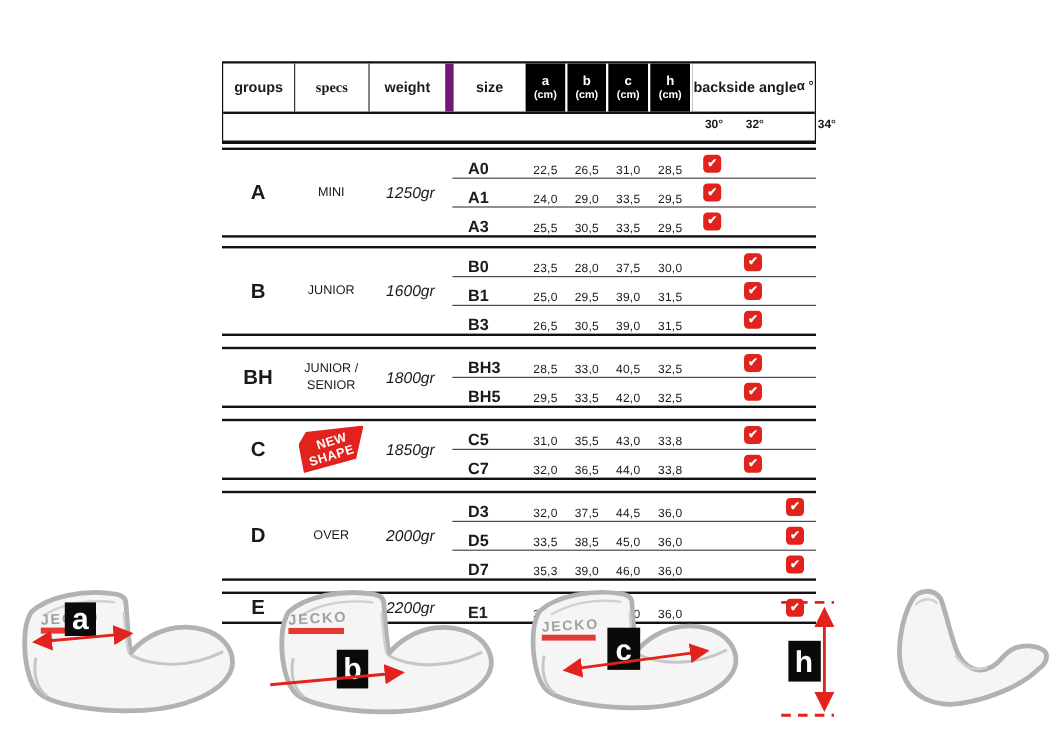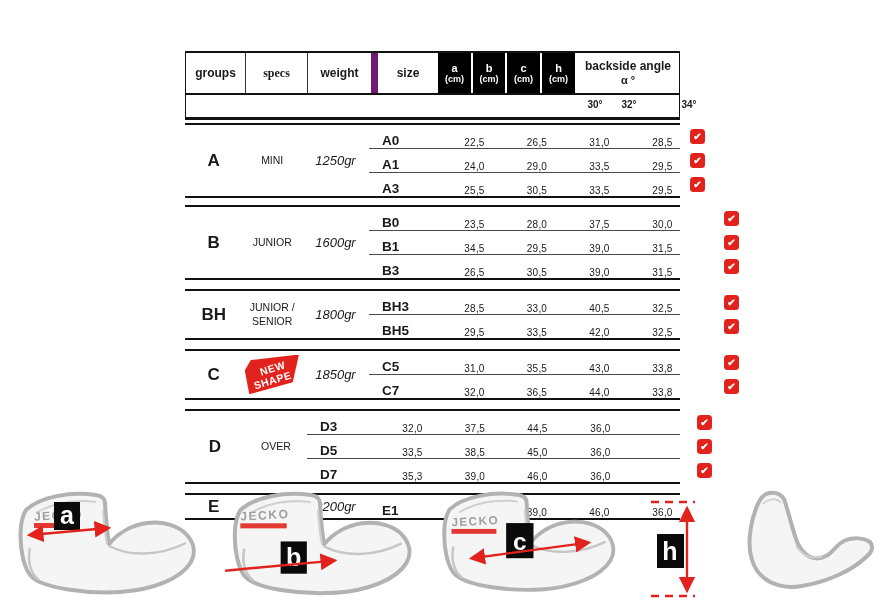--- a/index.html
+++ b/index.html
@@ -13,35 +13,35 @@
   .thead{border:1px solid var(--line);border-top-width:2px;border-bottom:3px solid var(--line);box-sizing:border-box;margin-top:48px;}
   .thr1{display:flex;height:40px;border-bottom:2px solid var(--line);}
   .hcell{display:flex;align-items:center;justify-content:center;font-weight:bold;font-size:12px;box-sizing:border-box;}
   .hc-groups{width:60px;border-right:1px solid #333;}
   .hc-specs{width:62px;border-right:1px solid #333;font-family:Liberation Serif, serif;}
   .hc-weight{width:70px;border-right:7px solid #701a75;}
   .hc-size{width:60px;}
   .hc-dim{background:#000;color:#fff;flex-direction:column;line-height:1.15;font-size:11px;border-right:2px solid #fff;}
   .hc-dim .unit{font-size:9px;}
   .w35{width:35px;} .w34{width:34px;}
-  .hc-back{flex:1;flex-direction:column;line-height:1.25;border-right:none;}
+  .hc-back{flex:1;flex-direction:row;line-height:1.25;border-right:none;}
   .hc-back .alpha{font-size:11px;}
   .thr2{position:relative;height:22px;}
   .angle-opt{position:absolute;top:4px;width:34px;text-align:center;font-size:10px;font-weight:bold;}
   .group{display:flex;border-top:2px solid var(--line);border-bottom:2px solid var(--line);margin-top:9px;}
   .group.first{margin-top:3px;}
   .group.second{margin-top:7px;}
   .gletter{width:60px;display:flex;align-items:center;justify-content:center;font-weight:bold;font-size:17px;}
   .gspecs{width:62px;display:flex;align-items:center;justify-content:center;font-size:10.5px;text-align:center;line-height:1.3;}
   .gweight{width:70px;display:flex;align-items:center;justify-content:center;font-size:13px;font-style:italic;}
   .grows{flex:1;display:flex;flex-direction:column;}
   .drow{display:flex;height:23px;align-items:flex-end;}
   .drow + .drow{border-top:1px solid #4a4a4a;}
   .c-size{width:60px;box-sizing:border-box;padding-left:13px;font-weight:bold;font-size:13.5px;}
-  .c-dim{text-align:center;font-size:10px;letter-spacing:0.2px;margin-left:28px;}
+  .c-dim{text-align:center;font-size:10px;letter-spacing:0.2px;}
   .c-a,.c-c,.c-h{width:35px;} .c-b{width:34px;}
   .c-angle{flex:1;position:relative;height:100%;}
   .cb{position:absolute;top:4px;width:15px;height:15px;background:var(--red);border-radius:3.5px;
       color:#fff;display:flex;align-items:center;justify-content:center;font-size:10px;font-weight:bold;line-height:1;}
   .badge{width:55px;height:37px;background:var(--red);
          clip-path:polygon(0% 35%,12% 8%,100% 0%,86% 74%,6% 100%);
          transform:rotate(-3deg);display:flex;flex-direction:column;align-items:center;justify-content:center;
          color:#fff;font-weight:bold;font-size:10.5px;line-height:1.05;}
   .badge span{transform:rotate(-14deg);letter-spacing:.5px;}
   
@@ -140,21 +140,21 @@
             <div class="c-dim c-a">23,5</div>
             <div class="c-dim c-b">28,0</div>
             <div class="c-dim c-c">37,5</div>
             <div class="c-dim c-h">30,0</div>
             <div class="c-angle">
               <div class="cb" style="left: 44px;">✔</div>
             </div>
           </div>
           <div class="drow">
             <div class="c-size">B1</div>
-            <div class="c-dim c-a">34,5</div>
+            <div class="c-dim c-a">25,0</div>
             <div class="c-dim c-b">29,5</div>
             <div class="c-dim c-c">39,0</div>
             <div class="c-dim c-h">31,5</div>
             <div class="c-angle">
               <div class="cb" style="left: 44px;">✔</div>
             </div>
           </div>
           <div class="drow">
             <div class="c-size">B3</div>
             <div class="c-dim c-a">26,5</div>
@@ -222,20 +222,21 @@
             <div class="c-dim c-h">33,8</div>
             <div class="c-angle">
               <div class="cb" style="left: 44px;">✔</div>
             </div>
           </div>
         </div>
       </div>
       <div class="group">
         <div class="gletter">D</div>
         <div class="gspecs">OVER</div>
+        <div class="gweight">2000gr</div>
         <div class="grows">
           <div class="drow">
             <div class="c-size">D3</div>
             <div class="c-dim c-a">32,0</div>
             <div class="c-dim c-b">37,5</div>
             <div class="c-dim c-c">44,5</div>
             <div class="c-dim c-h">36,0</div>
             <div class="c-angle">
               <div class="cb" style="left: 79px;">✔</div>
             </div>

